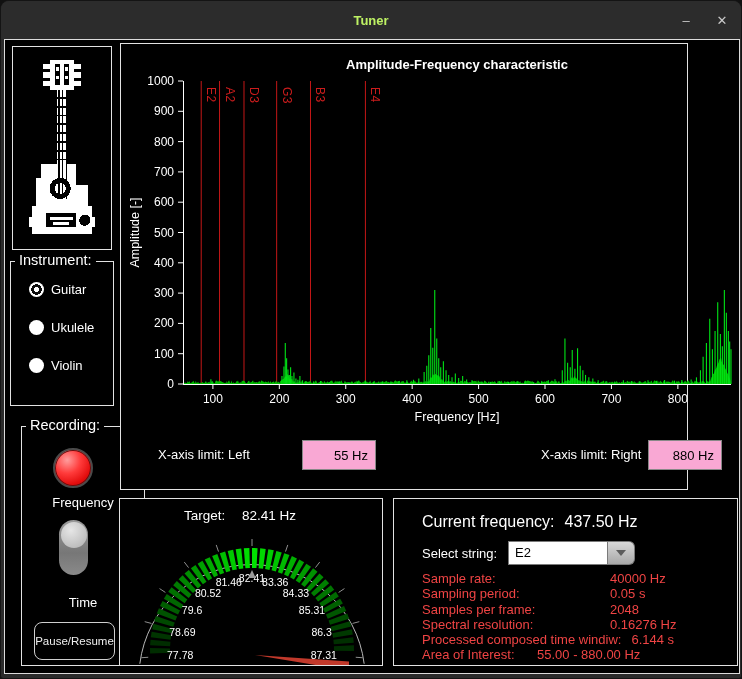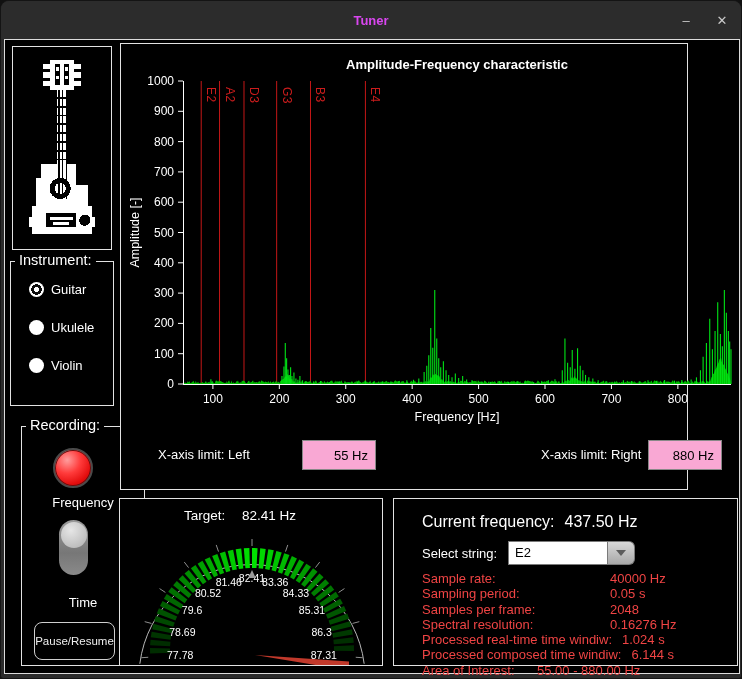--- a/index.html
+++ b/index.html
@@ -5,21 +5,21 @@
   * { margin:0; padding:0; box-sizing:border-box; }
   html,body { background:#111; font-family:"Liberation Sans", sans-serif; }
   .window{
     position:relative; width:742px; height:679px; background:#2b2b2b;
     border:1px solid #141414; border-radius:9px 9px 3px 3px; overflow:hidden;
   }
   .titlebar{
     position:absolute; left:0; top:0; width:100%; height:38px; background:#2c2c2c;
     display:flex; align-items:center; justify-content:center;
   }
-  .titlebar .title{ font-size:13px; font-weight:bold; color:#d946ef; }
+  .titlebar .title{ font-size:13px; font-weight:bold; color:#bef264; }
   .win-btns{ position:absolute; right:10px; top:0; height:38px; display:flex; align-items:center; gap:18px; }
   .win-btn{ color:#c9c9c9; font-size:13px; width:18px; text-align:center; cursor:default; }
   .content{
     position:absolute; left:3px; top:38px; width:736px; height:635px;
     background:#000; border:1px solid #dcdcdc; color:#fff;
   }
   .panel{ position:absolute; background:#000; border:1px solid #e2e2e2; }
   .groupbox{ position:absolute; background:#000; border:1px solid #e2e2e2; }
   .legend{
     position:absolute; top:-10px; left:4px; background:#000; padding:0 4px;
@@ -451,24 +451,20 @@
           </div>
           <div class="info-row">
             <span class="il" style="min-width: 188px;">Samples per frame:</span>
             <span class="iv">2048</span>
           </div>
           <div class="info-row">
             <span class="il" style="min-width: 188px;">Spectral resolution:</span>
             <span class="iv">0.16276 Hz</span>
           </div>
           <div class="info-row">
-            <span class="il" style="margin-right: 10px;">Processed real-time time windiw:</span>
-            <span class="iv">1.024 s</span>
-          </div>
-          <div class="info-row">
             <span class="il" style="margin-right: 10px;">Processed composed time windiw:</span>
             <span class="iv">6.144 s</span>
           </div>
           <div class="info-row">
             <span class="il" style="min-width: 115px;">Area of Interest:</span>
             <span class="iv">55.00 - 880.00 Hz</span>
           </div>
         </div>
     </div>
 

